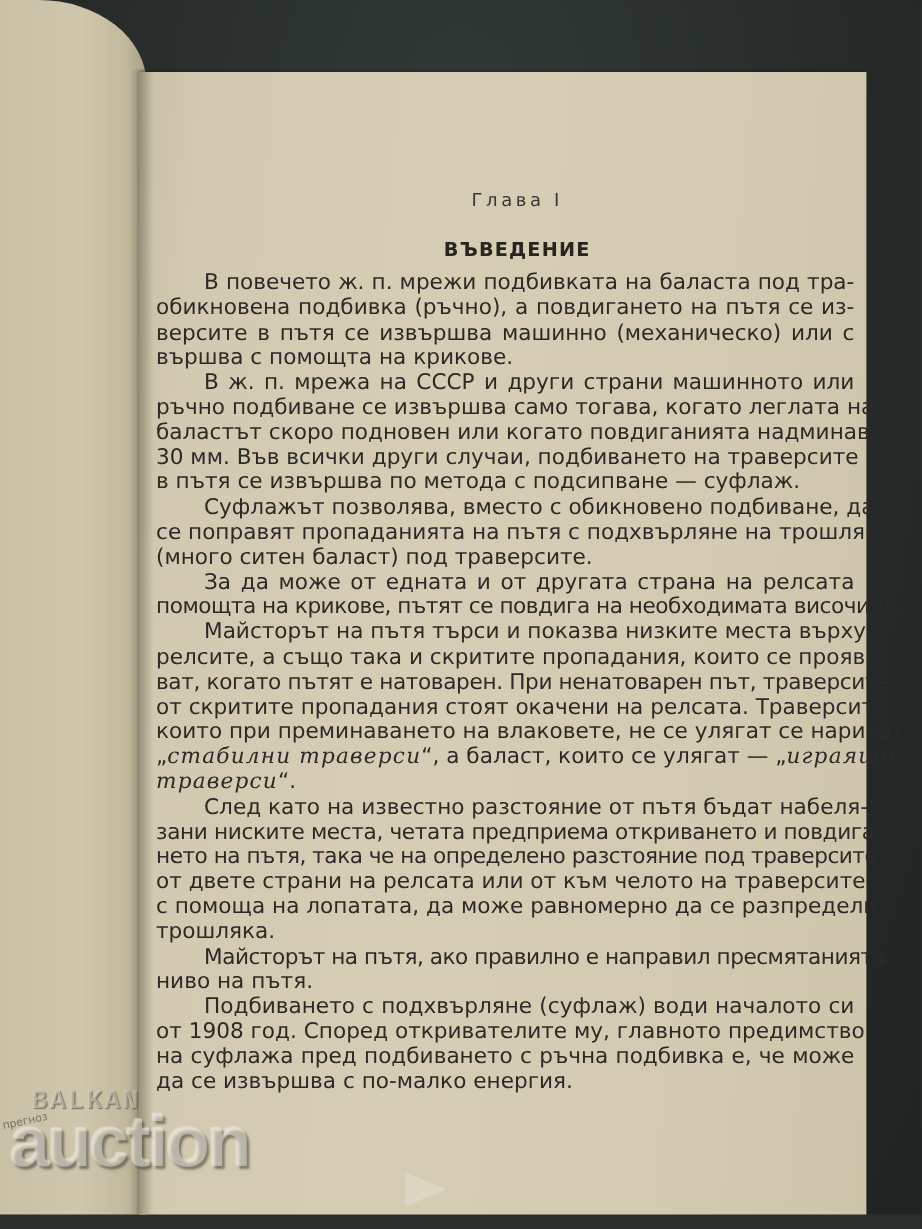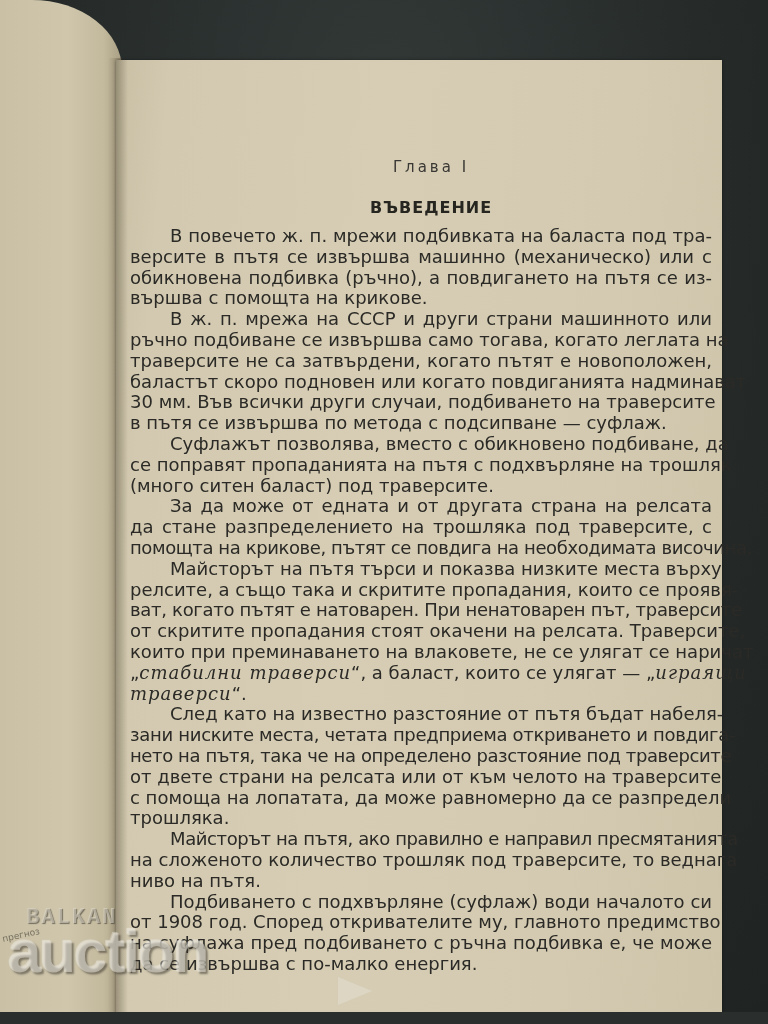--- a/index.html
+++ b/index.html
@@ -171,43 +171,41 @@
   <div class="left-page"></div>
   <div class="left-page-shadow"></div>
 
   <div class="page">
     <div class="content">
       <div class="chapter">Глава I</div>
       <div class="title">ВЪВЕДЕНИЕ</div>
 
       <p class="para">
         <span class="line indent">В повечето ж. п. мрежи подбивката на баласта под тра-</span>
+        <span class="line">обикновена подбивка (ръчно), а повдигането на пътя се из-</span>
         <span class="line">версите в пътя се извършва машинно (механическо) или с</span>
-        <span class="line">обикновена подбивка (ръчно), а повдигането на пътя се из-</span>
         <span class="line last">вършва с помощта на крикове.</span>
       </p>
 
       <p class="para">
         <span class="line indent">В ж. п. мрежа на СССР и други страни машинното или</span>
         <span class="line">ръчно подбиване се извършва само тогава, когато леглата на</span>
-        <span class="line">траверсите не са затвърдени, когато пътят е новоположен,</span>
         <span class="line">баластът скоро подновен или когато повдиганията надминават</span>
         <span class="line">30 мм. Във всички други случаи, подбиването на траверсите</span>
         <span class="line last">в пътя се извършва по метода с подсипване — суфлаж.</span>
       </p>
 
       <p class="para">
         <span class="line indent">Суфлажът позволява, вместо с обикновено подбиване, да</span>
         <span class="line">се поправят пропаданията на пътя с подхвърляне на трошляк</span>
         <span class="line last">(много ситен баласт) под траверсите.</span>
       </p>
 
       <p class="para">
         <span class="line indent">За да може от едната и от другата страна на релсата</span>
-        <span class="line">да стане разпределението на трошляка под траверсите, с</span>
         <span class="line" style="letter-spacing:-0.4px;">помощта на крикове, пътят се повдига на необходимата височина.</span>
       </p>
 
       <p class="para">
         <span class="line indent">Майсторът на пътя търси и показва низките места върху</span>
         <span class="line">релсите, а също така и скритите пропадания, които се проявя-</span>
         <span class="line" style="letter-spacing:-0.3px;">ват, когато пътят е натоварен. При ненатоварен път, траверсите</span>
         <span class="line">от скритите пропадания стоят окачени на релсата. Траверсите,</span>
         <span class="line">които при преминаването на влаковете, не се улягат се наричат</span>
         <span class="line"><span>„</span><span class="italic">стабилни траверси</span><span>“</span><span>, а баласт, които се улягат — </span><span>„</span><span class="italic">играящи</span></span>
@@ -218,21 +216,20 @@
         <span class="line indent">След като на известно разстояние от пътя бъдат набеля-</span>
         <span class="line" style="letter-spacing:-0.3px;">зани ниските места, четата предприема откриването и повдига-</span>
         <span class="line" style="letter-spacing:-0.4px;">нето на пътя, така че на определено разстояние под траверсите</span>
         <span class="line">от двете страни на релсата или от към челото на траверсите</span>
         <span class="line">с помоща на лопатата, да може равномерно да се разпредели</span>
         <span class="line last">трошляка.</span>
       </p>
 
       <p class="para">
         <span class="line indent" style="letter-spacing:-0.4px;">Майсторът на пътя, ако правилно е направил пресмятанията</span>
-        <span class="line">на сложеното количество трошляк под траверсите, то веднага</span>
         <span class="line last">ниво на пътя.</span>
       </p>
 
       <p class="para">
         <span class="line indent">Подбиването с подхвърляне (суфлаж) води началото си</span>
         <span class="line">от 1908 год. Според откривателите му, главното предимство</span>
         <span class="line">на суфлажа пред подбиването с ръчна подбивка е, че може</span>
         <span class="line last">да се извършва с по-малко енергия.</span>
       </p>
     </div>

